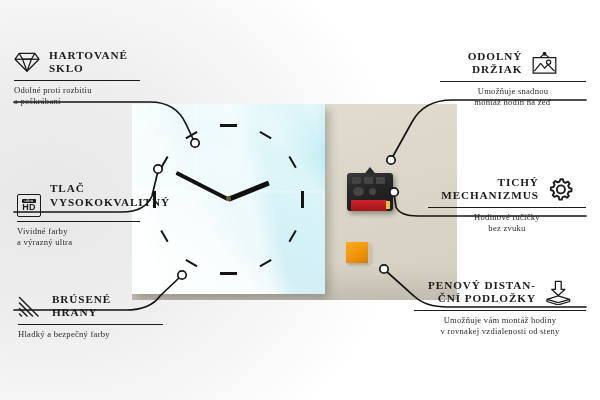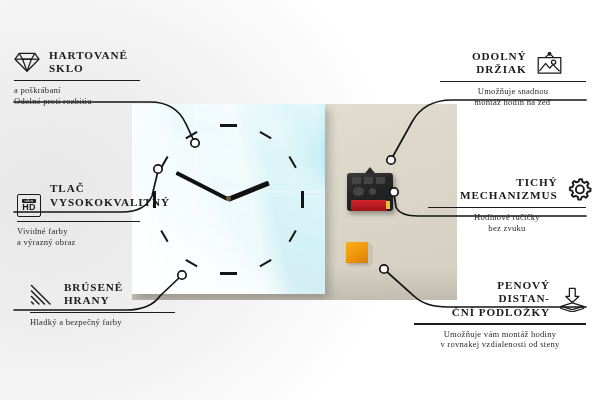--- a/index.html
+++ b/index.html
@@ -104,21 +104,21 @@
   .foam:after{
     content:"";position:absolute;right:-5px;top:3px;width:5px;height:19px;
     background:#c9c4b6;
   }
   
   svg.lines{position:absolute;left:0;top:0;width:600px;height:400px;pointer-events:none;}
   
   .feat{position:absolute;}
   .feat .head{display:flex;align-items:center;gap:9px;}
   .feat.left .head{justify-content:flex-start;}
-  .feat.right .head{justify-content:flex-start;margin-left:32px;}
+  .feat.right .head{justify-content:center;}
   .feat .title{
     font-family:Liberation Serif, serif;
     font-weight:700;font-size:11.2px;line-height:13.4px;
     letter-spacing:.9px;color:#1b1b1b;text-transform:uppercase;
   }
   .feat.right .title{text-align:right;}
   .feat .rule{
     height:1.4px;background:#1b1b1b;margin:4px 0 4px 0;
   }
   .feat .desc{
@@ -219,44 +219,44 @@
           <path d="M8.6,8.2 H17.4"></path>
         </g>
       </svg>
       <div class="title">
         <div>HARTOVANÉ</div>
         <div>SKLO</div>
       </div>
     </div>
     <div class="rule" style="width:126px;"></div>
     <div class="desc">
+      <div>Odolné proti rozbitiu</div>
       <div>a poškrábaní</div>
-      <div>Odolné proti rozbitiu</div>
     </div>
   </div>
 
   <div class="feat left" style="left:17px;top:174px;width:142px;">
     <div class="head">
       <div class="hd-badge ic">
         <span class="u">ultra</span>
         <span class="h">HD</span>
       </div>
       <div class="title">
         <div>TLAČ</div>
         <div>VYSOKOKVALITNÝ</div>
       </div>
     </div>
     <div class="rule" style="width:123px;"></div>
     <div class="desc">
       <div>Vividné farby</div>
-      <div>a výrazný obraz</div>
-    </div>
-  </div>
-
-  <div class="feat left" style="left:18px;top:281px;width:152px;margin-left:12px;">
+      <div>a výrazný ultra</div>
+    </div>
+  </div>
+
+  <div class="feat left" style="left:18px;top:293px;width:152px;">
     <div class="head">
       <svg class="ic" width="25" height="21" viewBox="0 0 25 21">
         <g stroke="#1b1b1b" stroke-width="1.5" stroke-linecap="round">
           <path d="M1.5,1.5 L20,20"></path>
           <path d="M1.5,7 L14.5,20"></path>
           <path d="M1.5,12.5 L9,20"></path>
           <path d="M1.5,18 L3.5,20"></path>
         </g>
       </svg>
       <div class="title">

